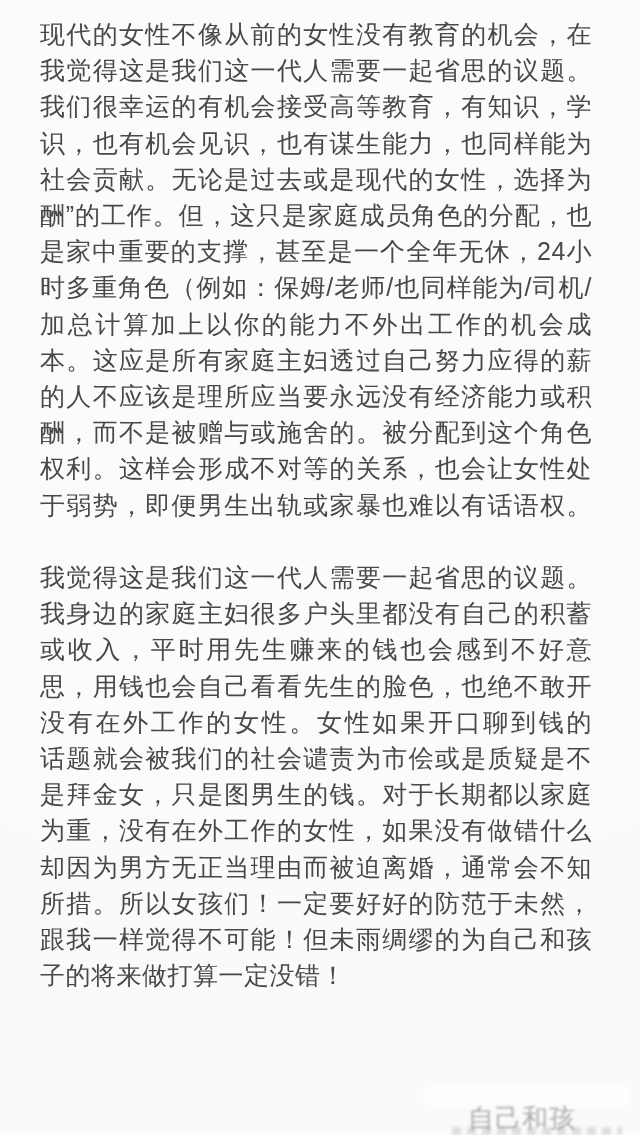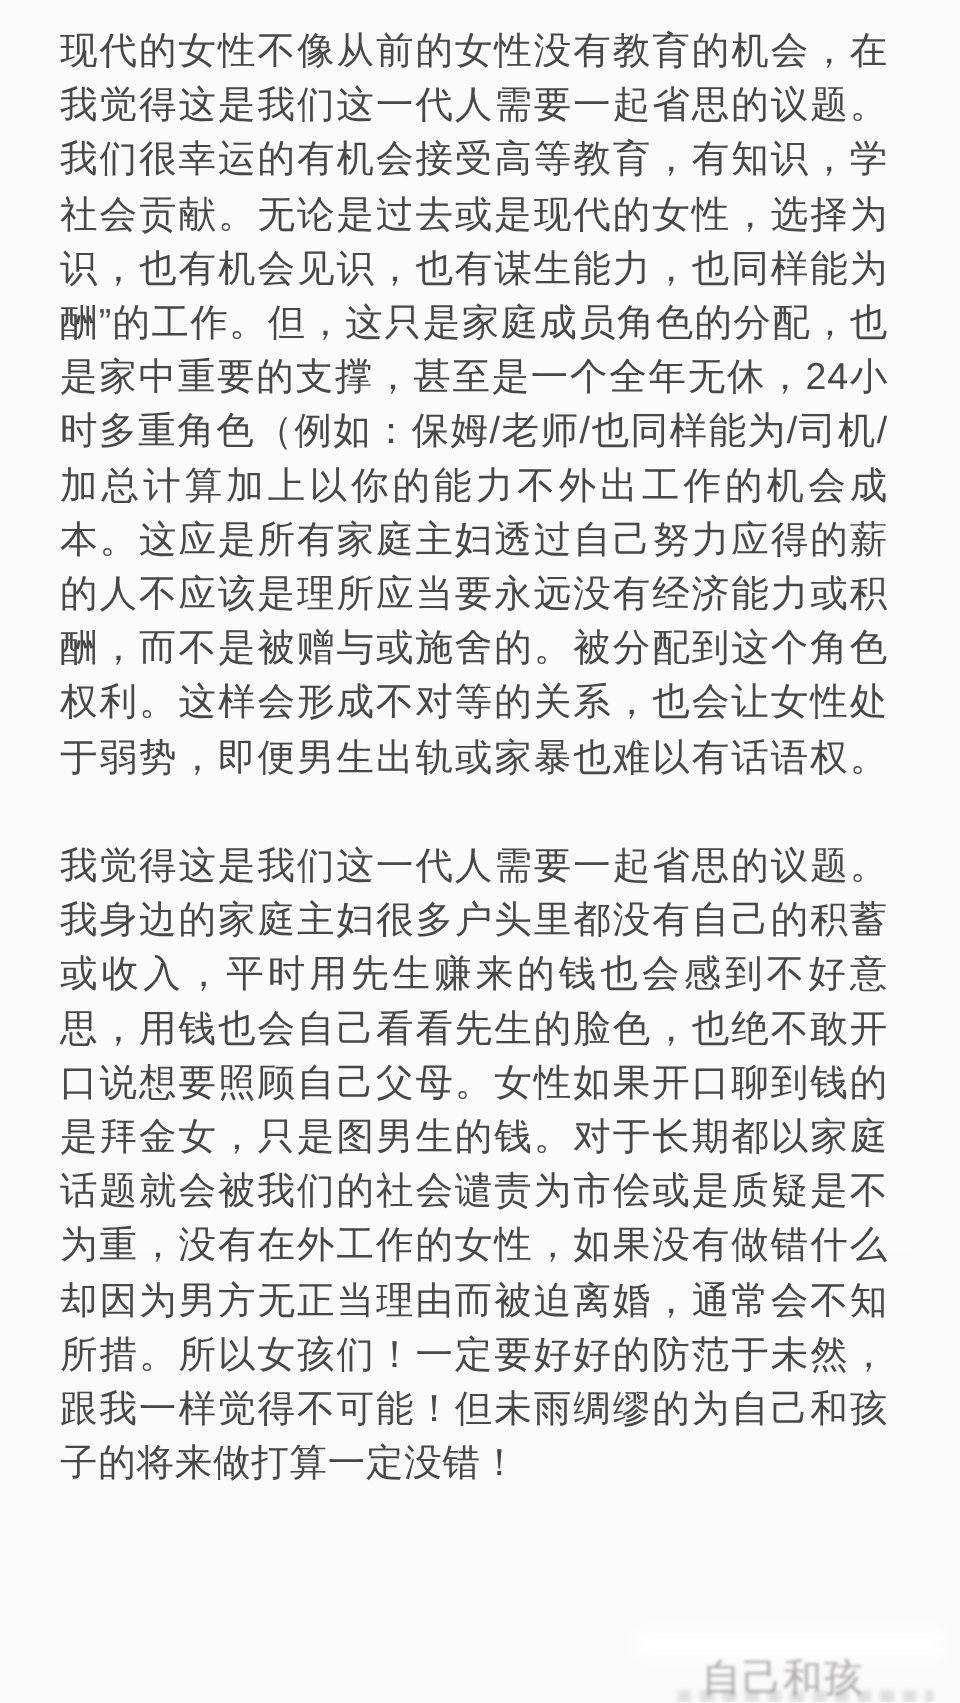--- a/index.html
+++ b/index.html
@@ -82,40 +82,40 @@
 </style>
 </head>
 <body>
 
 <div class="page">
   <div class="text-block">
     <div class="paragraph">
         <div class="line">现代的女性不像从前的女性没有教育的机会，在</div>
         <div class="line">我觉得这是我们这一代人需要一起省思的议题。</div>
         <div class="line">我们很幸运的有机会接受高等教育，有知识，学</div>
+        <div class="line">识，也有机会见识，也有谋生能力，也同样能为</div>
         <div class="line">社会贡献。无论是过去或是现代的女性，选择为</div>
-        <div class="line">识，也有机会见识，也有谋生能力，也同样能为</div>
         <div class="line">酬”的工作。但，这只是家庭成员角色的分配，也</div>
         <div class="line">是家中重要的支撑，甚至是一个全年无休，24小</div>
         <div class="line">时多重角色（例如：保姆/老师/也同样能为/司机/</div>
         <div class="line">加总计算加上以你的能力不外出工作的机会成</div>
         <div class="line">本。这应是所有家庭主妇透过自己努力应得的薪</div>
         <div class="line">的人不应该是理所应当要永远没有经济能力或积</div>
         <div class="line">酬，而不是被赠与或施舍的。被分配到这个角色</div>
         <div class="line">权利。这样会形成不对等的关系，也会让女性处</div>
         <div class="line">于弱势，即便男生出轨或家暴也难以有话语权。</div>
       </div>
     <div class="paragraph">
         <div class="line">我觉得这是我们这一代人需要一起省思的议题。</div>
         <div class="line">我身边的家庭主妇很多户头里都没有自己的积蓄</div>
         <div class="line">或收入，平时用先生赚来的钱也会感到不好意</div>
         <div class="line">思，用钱也会自己看看先生的脸色，也绝不敢开</div>
-        <div class="line">口说想要照顾自己父母。女性如果开口聊到钱的</div>
+        <div class="line">没有在外工作的女性。女性如果开口聊到钱的</div>
+        <div class="line">话题就会被我们的社会谴责为市侩或是质疑是不</div>
         <div class="line">是拜金女，只是图男生的钱。对于长期都以家庭</div>
-        <div class="line">话题就会被我们的社会谴责为市侩或是质疑是不</div>
         <div class="line">为重，没有在外工作的女性，如果没有做错什么</div>
         <div class="line">却因为男方无正当理由而被迫离婚，通常会不知</div>
         <div class="line">所措。所以女孩们！一定要好好的防范于未然，</div>
         <div class="line">跟我一样觉得不可能！但未雨绸缪的为自己和孩</div>
         <div class="line">子的将来做打算一定没错！</div>
       </div>
   </div>
 
   <div class="smudge"></div>
 

